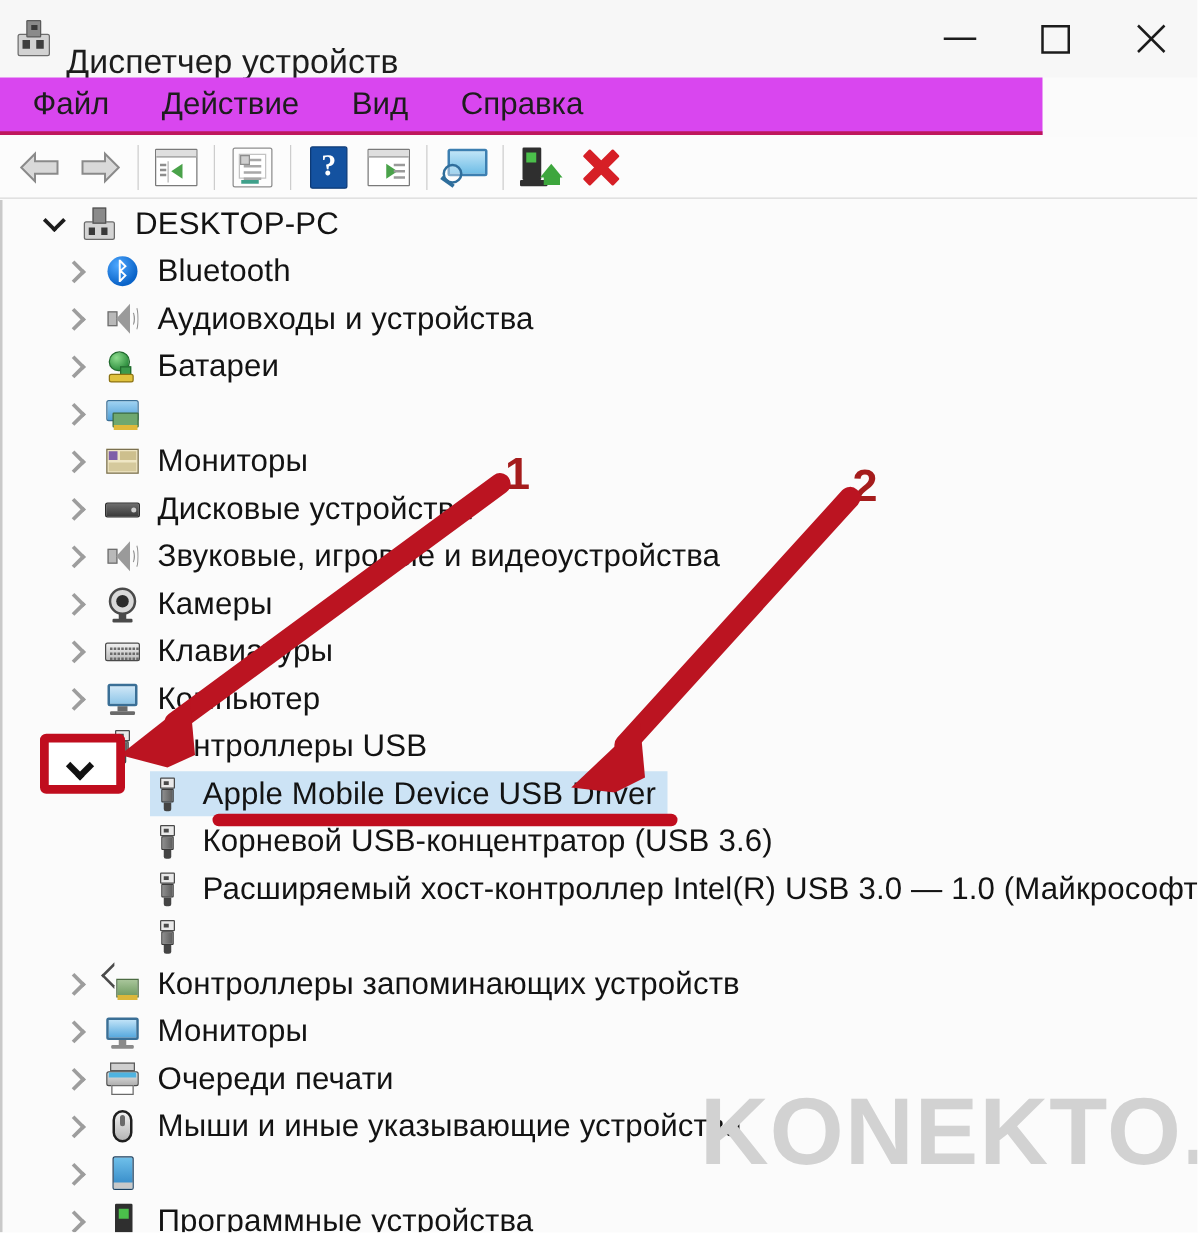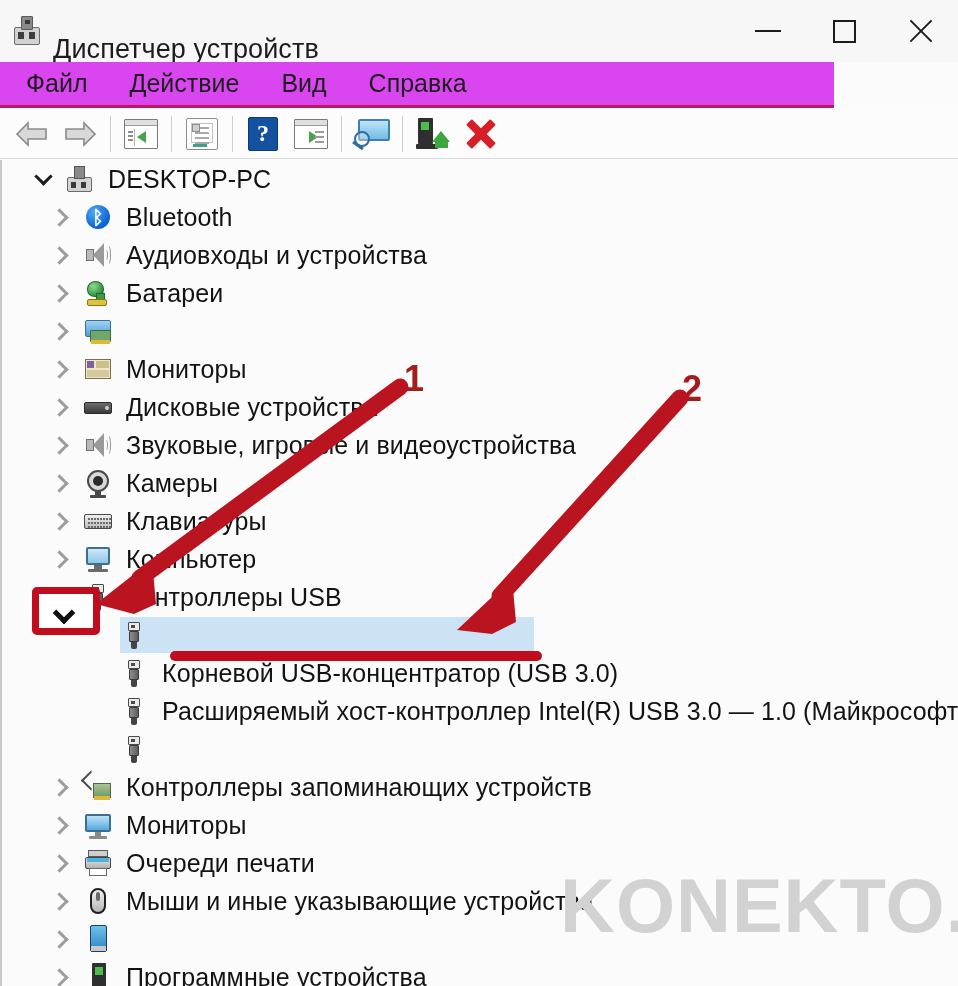--- a/index.html
+++ b/index.html
@@ -978,31 +978,32 @@
 
     <div class="row indent-2 selected">
       <div class="sel-bg"></div>
       <div class="icon-cell">
         <div class="ic ic-usb">
             <div class="tip"></div>
             <div class="body"></div>
             <div class="cord"></div>
           </div>
       </div>
+      <div class="row-label">Apple Mobile Device USB Driver</div>
     </div>
 
     <div class="row indent-2">
       <div class="icon-cell">
         <div class="ic ic-usb">
             <div class="tip"></div>
             <div class="body"></div>
             <div class="cord"></div>
           </div>
       </div>
-      <div class="row-label">Корневой USB-концентратор (USB 3.0)</div>
+      <div class="row-label">Корневой USB-концентратор (USB 3.6)</div>
     </div>
 
     <div class="row indent-2">
       <div class="icon-cell">
         <div class="ic ic-usb">
             <div class="tip"></div>
             <div class="body"></div>
             <div class="cord"></div>
           </div>
       </div>

